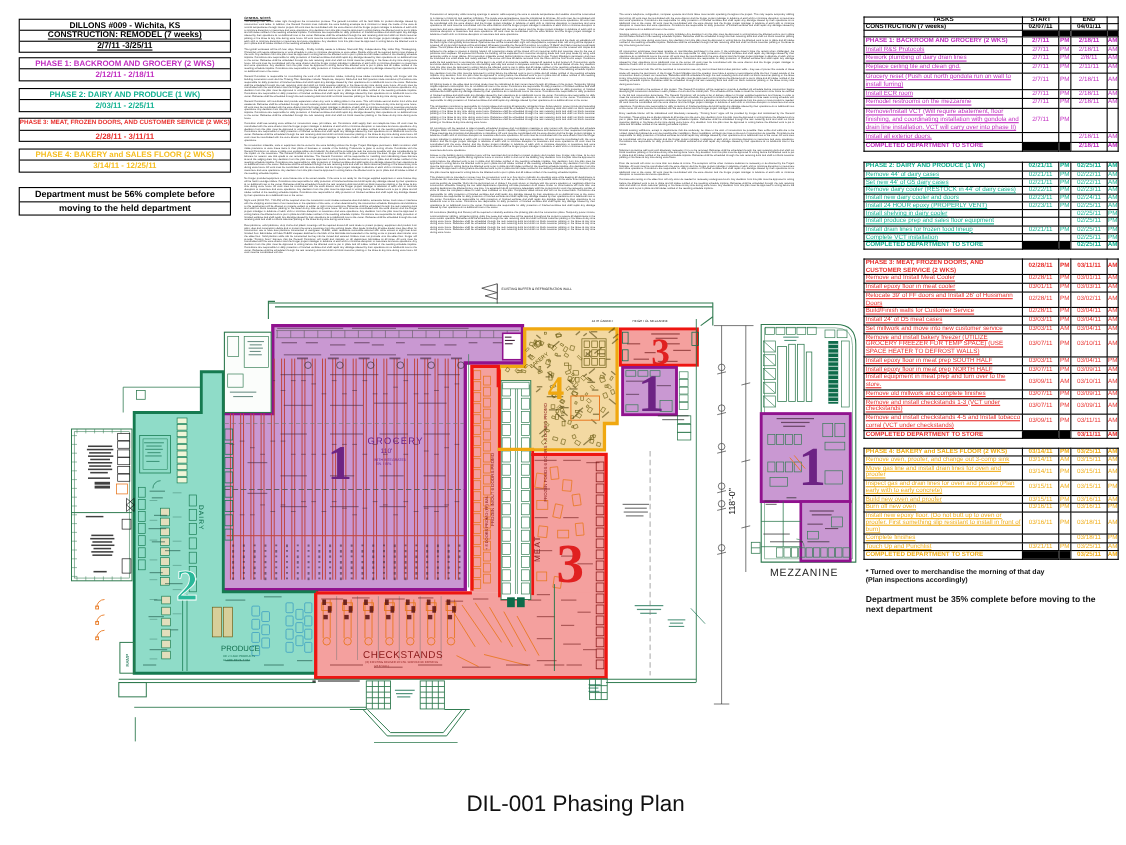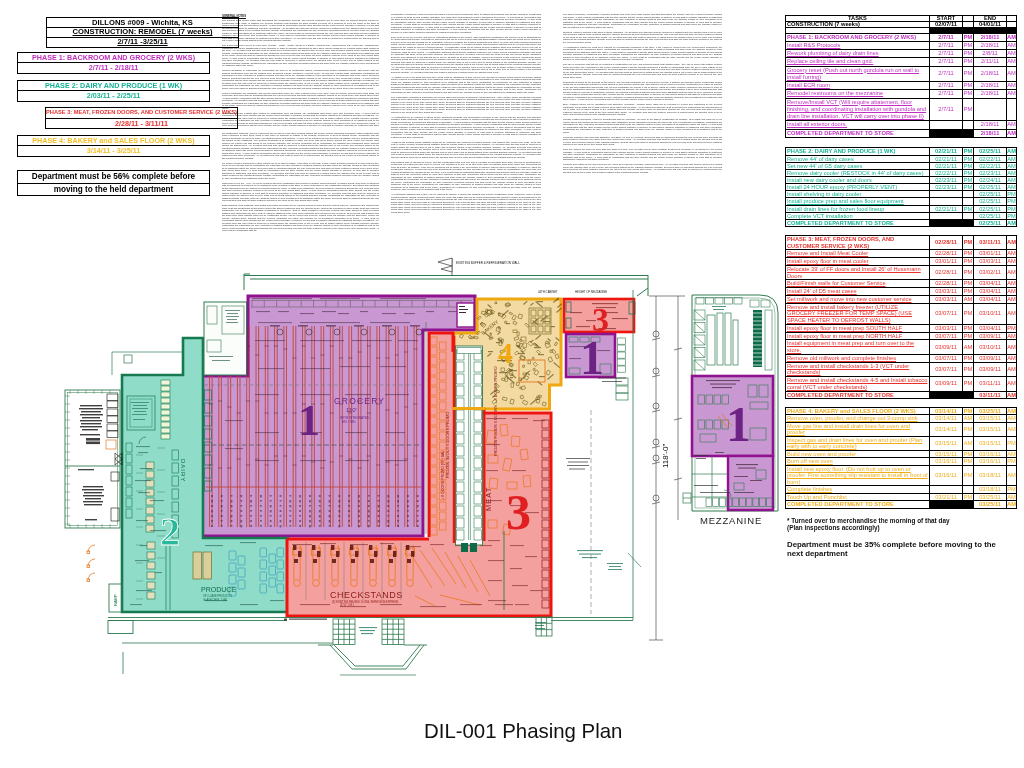--- a/index.html
+++ b/index.html
@@ -23,44 +23,44 @@
   #tasktable tr.p2{line-height:6.15px;}
   #tasktable tr.p3{line-height:6.75px;}
   #tasktable tr.p4{line-height:6.5px;}
   #tasktable tr.g1 td{border:none;height:9.5px;background:#fff;}
   #tasktable tr.g2 td{border:none;height:7.8px;background:#fff;}
   #tasktable tr.g3 td{border:none;height:7.4px;background:#fff;}
 </style>
 </head>
 <body>
 
-<div class="pbox" style="top:17px;font-size:7.6px;margin-left:29px;">
+<div class="pbox" style="top:17px;font-size:7.6px;">
   <div style="line-height:9.2px;">DILLONS #009 - Wichita, KS</div>
   <div style="line-height:8.9px;text-decoration:underline;">CONSTRUCTION: REMODEL (7 weeks)</div>
   <div style="line-height:8.9px;text-decoration:underline;">2/7/11 -3/25/11</div>
 </div>
 
 <div class="pbox" style="top:52px;font-size:7.2px;color:#c12ec1;">
   <div style="line-height:9.4px;">PHASE 1: BACKROOM AND GROCERY (2 WKS)</div>
-  <div style="line-height:9.2px;">2/7/11 - 2/18/11</div>
+  <div style="line-height:9.2px;">2/12/11 - 2/18/11</div>
 </div>
 
 <div class="pbox" style="top:80px;font-size:7.2px;color:#14b292;">
   <div style="line-height:9.4px;">PHASE 2: DAIRY AND PRODUCE (1 WK)</div>
   <div style="line-height:9.2px;">2/03/11 - 2/25/11</div>
 </div>
 
-<div class="pbox" style="top:107px;font-size:5.7px;color:#e8312e;margin-left:28px;">
+<div class="pbox" style="top:107px;font-size:5.7px;color:#e8312e;">
   <div style="line-height:9.6px;white-space:nowrap;">PHASE 3: MEAT, FROZEN DOORS, AND CUSTOMER SERVICE (2 WKS)</div>
   <div style="line-height:9.2px;font-size:7.2px;">2/28/11 - 3/11/11</div>
 </div>
 
 <div class="pbox" style="top:135px;font-size:7.2px;color:#f6be21;">
   <div style="line-height:9.4px;">PHASE 4: BAKERY and SALES FLOOR (2 WKS)</div>
-  <div style="line-height:9.2px;">3/14/11 - 3/25/11</div>
+  <div style="line-height:9.2px;">3/14/11 - 12/25/11</div>
 </div>
 
 <div class="pbox" style="top:170px;font-size:8.2px;">
   <div style="line-height:11.6px;white-space:nowrap;">Department must be 56% complete before</div>
   <div style="line-height:11.2px;white-space:nowrap;">moving to the held department</div>
 </div>
 
 <div class="abs" style="left:222px;top:14px;font-size:2.8px;font-weight:bold;text-decoration:underline;color:#1a1a1a;">GENERAL NOTES</div>
 
 <div class="notes" style="left:222px;width:157px;top:19px;">

